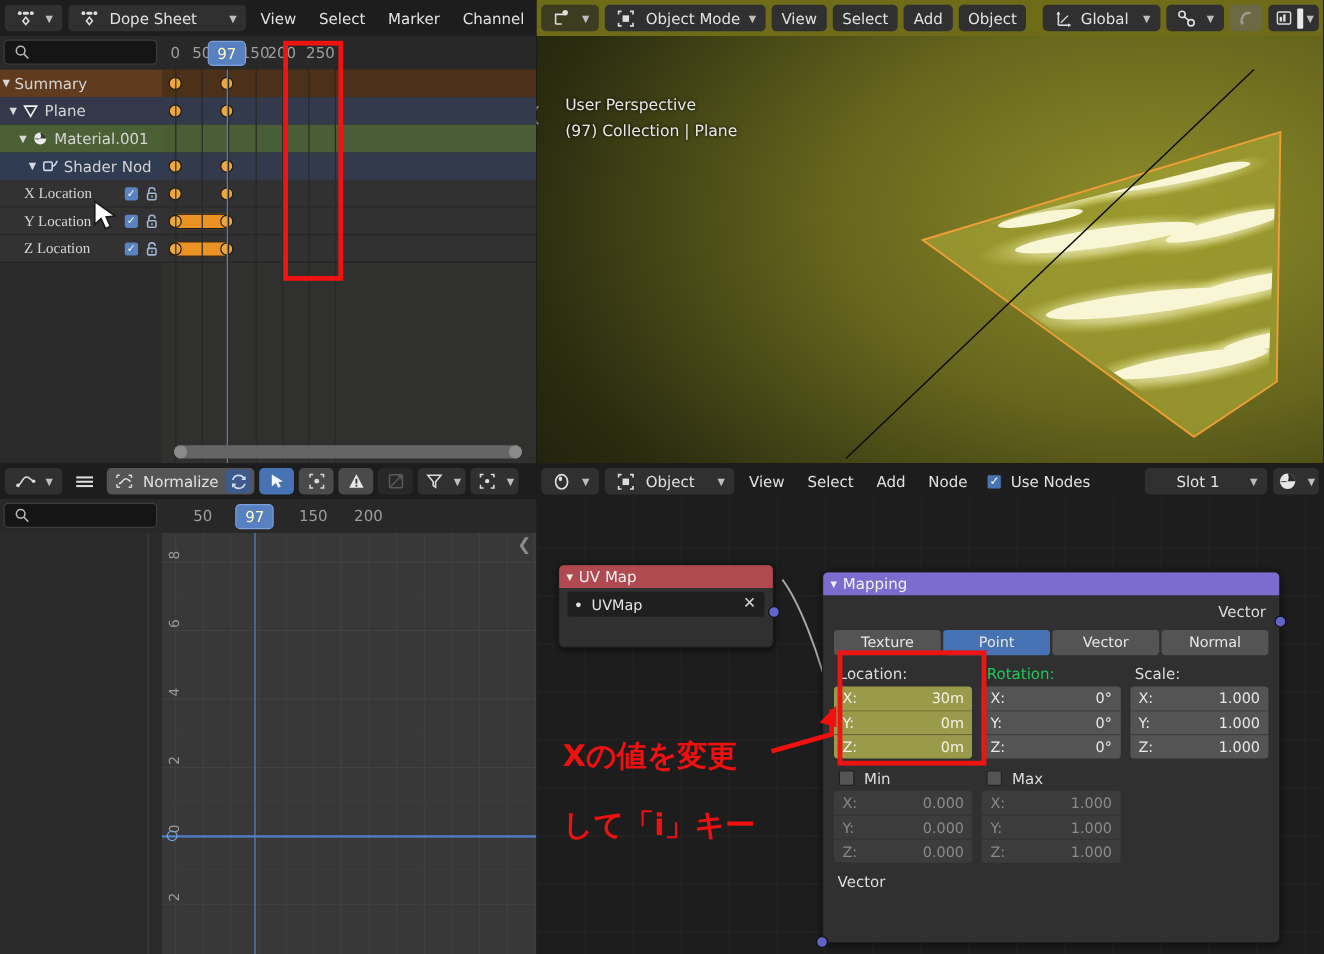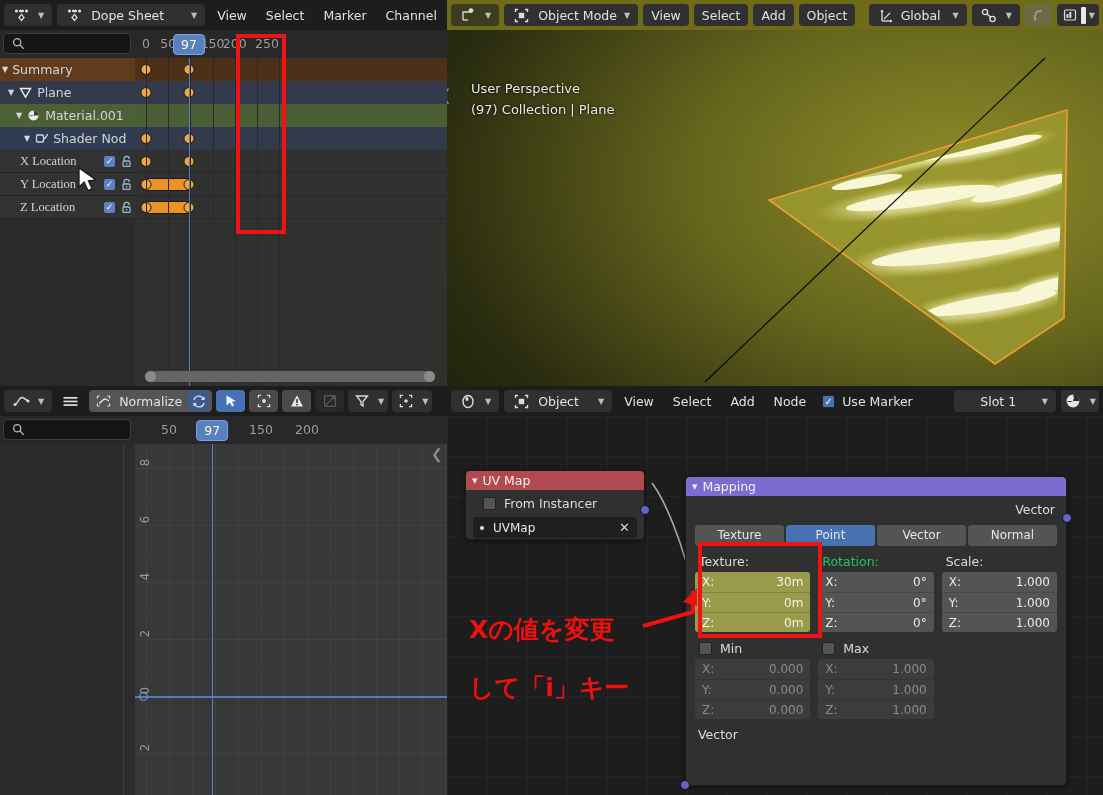--- a/index.html
+++ b/index.html
@@ -599,24 +599,20 @@
       <svg width="656" height="379" style="position:absolute;left:0;top:0">
         <path class="wire" d="M205,67 C230,100 280,240 242,338"></path>
       </svg>
 
       <div class="node" style="left:18px;top:54px;width:180px;height:70px">
         <div class="nh" style="background:#b14a50">
           <span class="tri">▼</span>
           <span>UV Map</span>
         </div>
         <div class="sock" style="right:-6px;top:34px;background:#6363c7"></div>
-        <div class="nrow" style="padding:6px 0 3px 17px;gap:8px">
-          <span class="chk"></span>
-          <span>From Instancer</span>
-        </div>
         <div style="padding:3px 7px 7px 7px">
           <div style="background:#1f1f1f;border-radius:3px;height:21px;display:flex;align-items:center;
                       justify-content:space-between;padding:0 7px;font-size:12px">
             <span style="display:flex;align-items:center;gap:9px">
               <span style="width:4px;height:4px;border-radius:50%;background:#e0e0e0"></span>
               <span>UVMap</span>
             </span>
             <span style="color:#d2d2d2;font-size:13px">✕</span>
           </div>
         </div>
@@ -634,21 +630,21 @@
 
         <div class="tabs" style="margin:4px 9px 0 9px">
           <div>Texture</div>
           <div class="on">Point</div>
           <div>Vector</div>
           <div>Normal</div>
         </div>
 
         <div style="display:flex;gap:8px;margin:8px 9px 0 9px">
           <div style="flex:1">
-            <div style="font-size:12.5px;color:#dcdcdc;padding-left:4px;margin-bottom:3px">Texture:</div>
+            <div style="font-size:12.5px;color:#dcdcdc;padding-left:4px;margin-bottom:3px">Location:</div>
             <div class="field anim" style="border-radius:3px 3px 0 0">
               <span>X:</span>
               <span>30m</span>
             </div>
             <div class="field anim" style="border-radius:0;border-top:1px solid #82833c">
               <span>Y:</span>
               <span>0m</span>
             </div>
             <div class="field anim" style="border-radius:0 0 3px 3px;border-top:1px solid #82833c">
               <span>Z:</span>
@@ -760,21 +756,21 @@
         </span>
         <span style="flex:1;padding-left:2px">Object</span>
         <span class="chev">▼</span>
       </div>
       <div class="menu">View</div>
       <div class="menu">Select</div>
       <div class="menu">Add</div>
       <div class="menu">Node</div>
       <div class="btn flat" style="gap:7px;padding:0 4px">
         <span class="chk on" style="display:inline-flex;align-items:center;justify-content:center;color:#fff;font-size:10px">✓</span>
-        <span>Use Marker</span>
+        <span>Use Nodes</span>
       </div>
       <div style="flex:1"></div>
       <div class="btn" style="min-width:102px;justify-content:space-between">
         <span style="flex:1;text-align:center">Slot 1</span>
         <span class="chev">▼</span>
       </div>
       <div class="btn" style="padding:0 3px">
         <span class="icobox">
           <svg width="16" height="16" viewBox="0 0 16 16">
             <circle cx="8" cy="8" r="6.4" fill="#e6e6e6"></circle>

